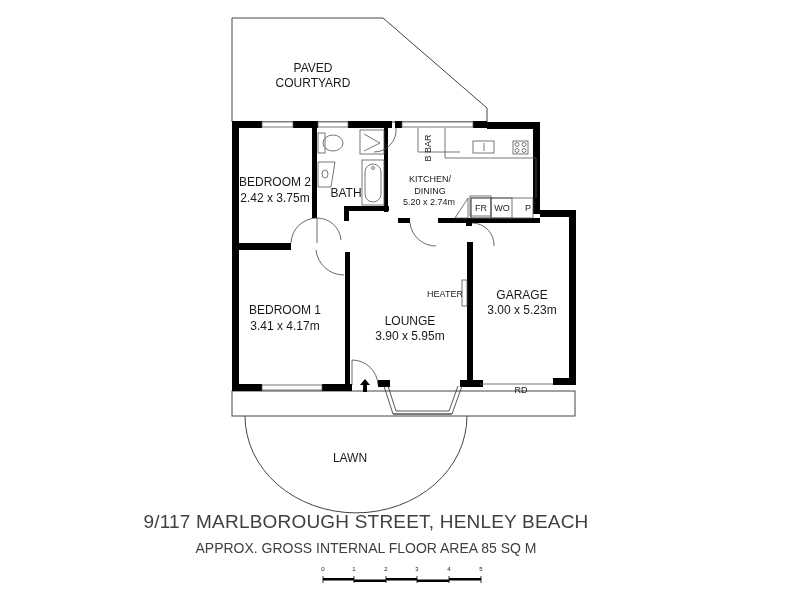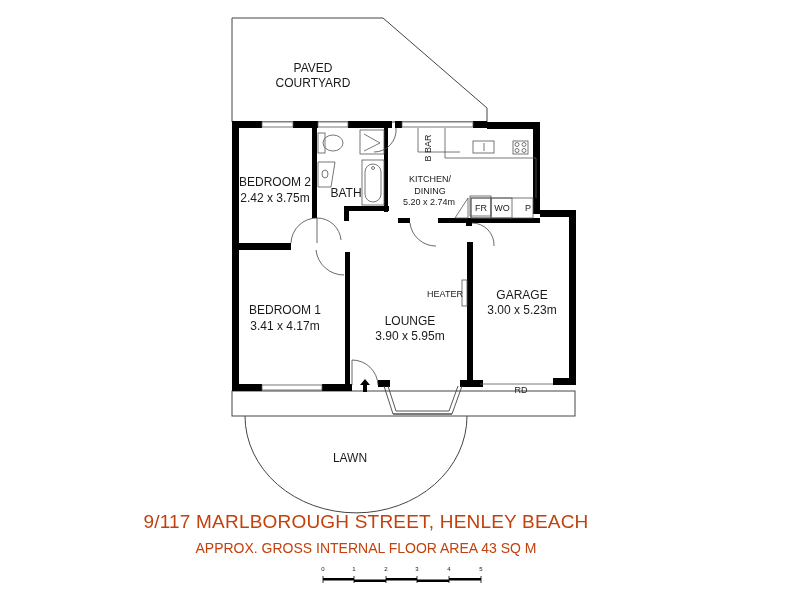--- a/index.html
+++ b/index.html
@@ -3,21 +3,21 @@
   <meta charset="utf-8">
   <style>
     html, body { margin: 0; padding: 0; background: #ffffff; }
     body { width: 800px; height: 600px; position: relative; overflow: hidden; font-family: "Liberation Sans", sans-serif; }
     svg { position: absolute; left: 0; top: 0; }
     .lbl { font-family: "Liberation Sans", sans-serif; fill: #1a1a1a; }
     .room { font-size: 12px; }
     .dim { font-size: 12px; }
     .small { font-size: 9px; }
     .tiny { font-size: 6px; }
-    .title { position: absolute; left: 0; width: 732px; text-align: center; color: #c2410c; font-family: "Liberation Sans", sans-serif; }
+    .title { position: absolute; left: 0; width: 732px; text-align: center; color: #404040; font-family: "Liberation Sans", sans-serif; }
     .title.main { top: 511px; font-size: 19px; letter-spacing: 0.2px; }
     .title.sub { top: 540px; font-size: 14px; }
   </style>
 </head>
 <body>
 
 <svg width="800" height="600" viewBox="0 0 800 600">
 
   <polygon points="232,18 383,18 487,108 487,122 232,122" fill="none" stroke="#444" stroke-width="1"></polygon>
 
@@ -192,13 +192,13 @@
     <text class="lbl tiny" x="323" y="571" text-anchor="middle">0</text>
     <text class="lbl tiny" x="354" y="571" text-anchor="middle">1</text>
     <text class="lbl tiny" x="386" y="571" text-anchor="middle">2</text>
     <text class="lbl tiny" x="417" y="571" text-anchor="middle">3</text>
     <text class="lbl tiny" x="449" y="571" text-anchor="middle">4</text>
     <text class="lbl tiny" x="481" y="571" text-anchor="middle">5</text>
   </g>
 </svg>
 
 <div class="title main">9/117 MARLBOROUGH STREET, HENLEY BEACH</div>
-<div class="title sub">APPROX. GROSS INTERNAL FLOOR AREA  43 SQ M</div>
+<div class="title sub">APPROX. GROSS INTERNAL FLOOR AREA  85 SQ M</div>
 
 </body></html>

